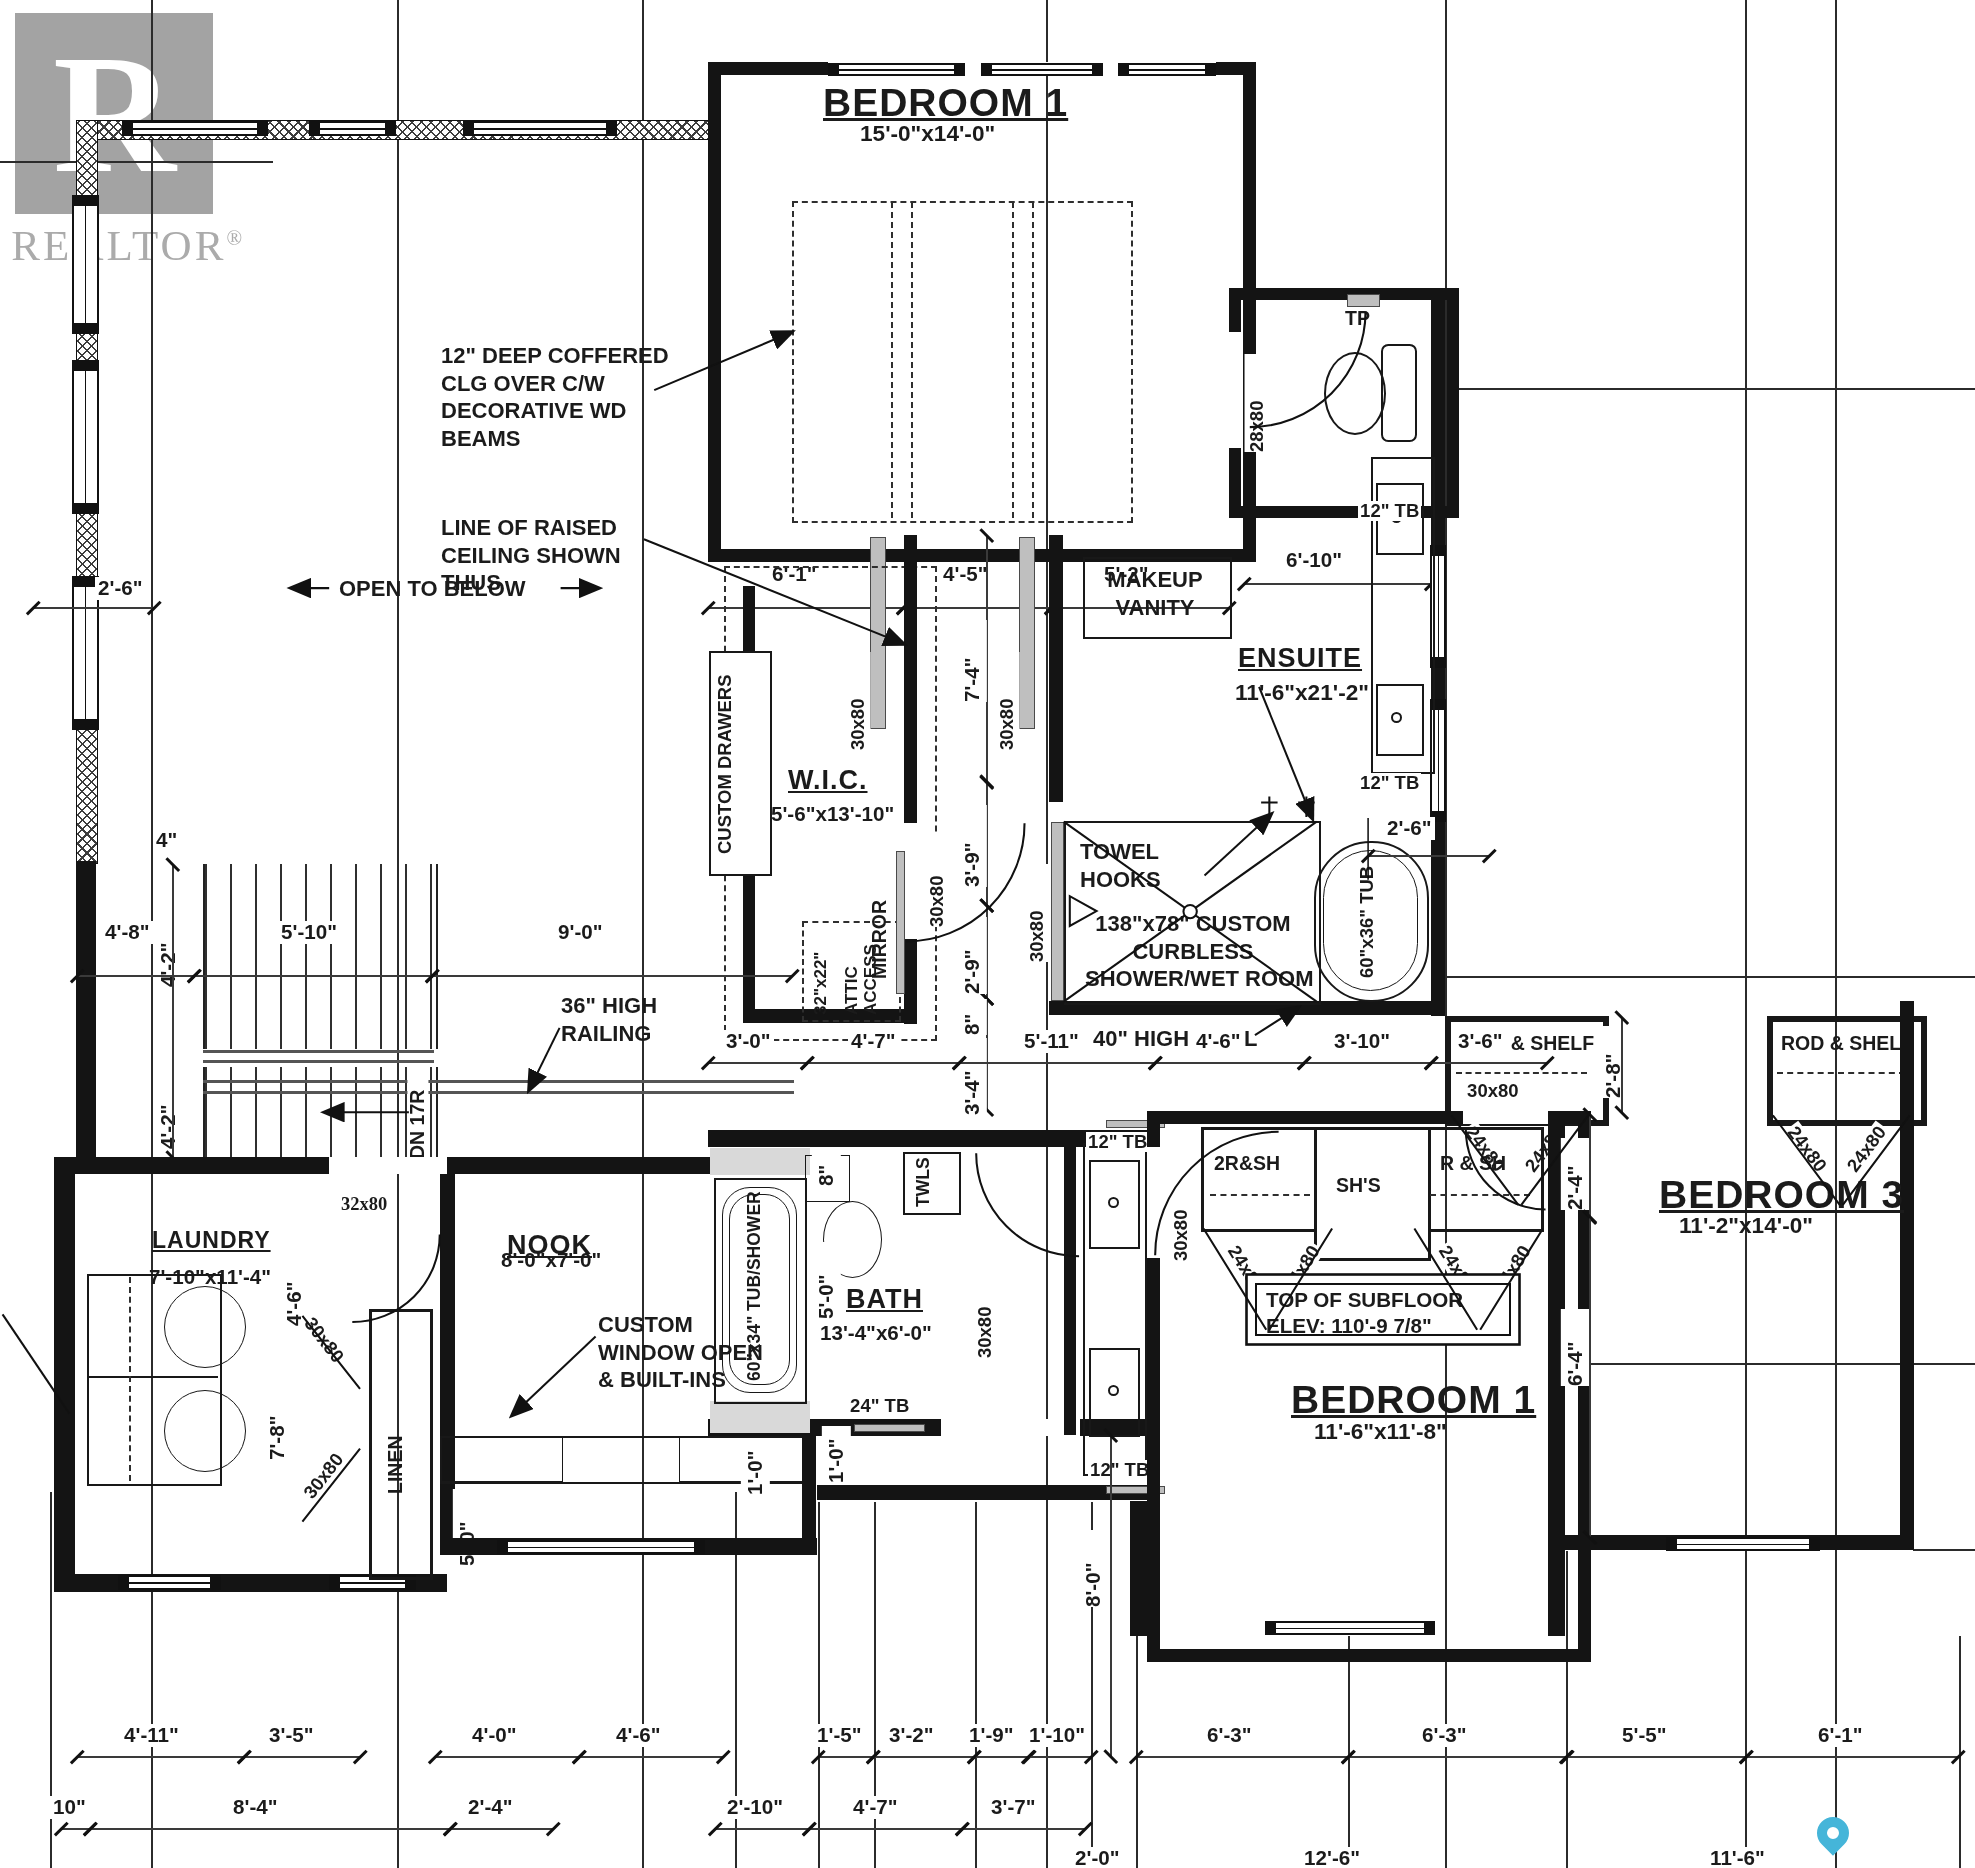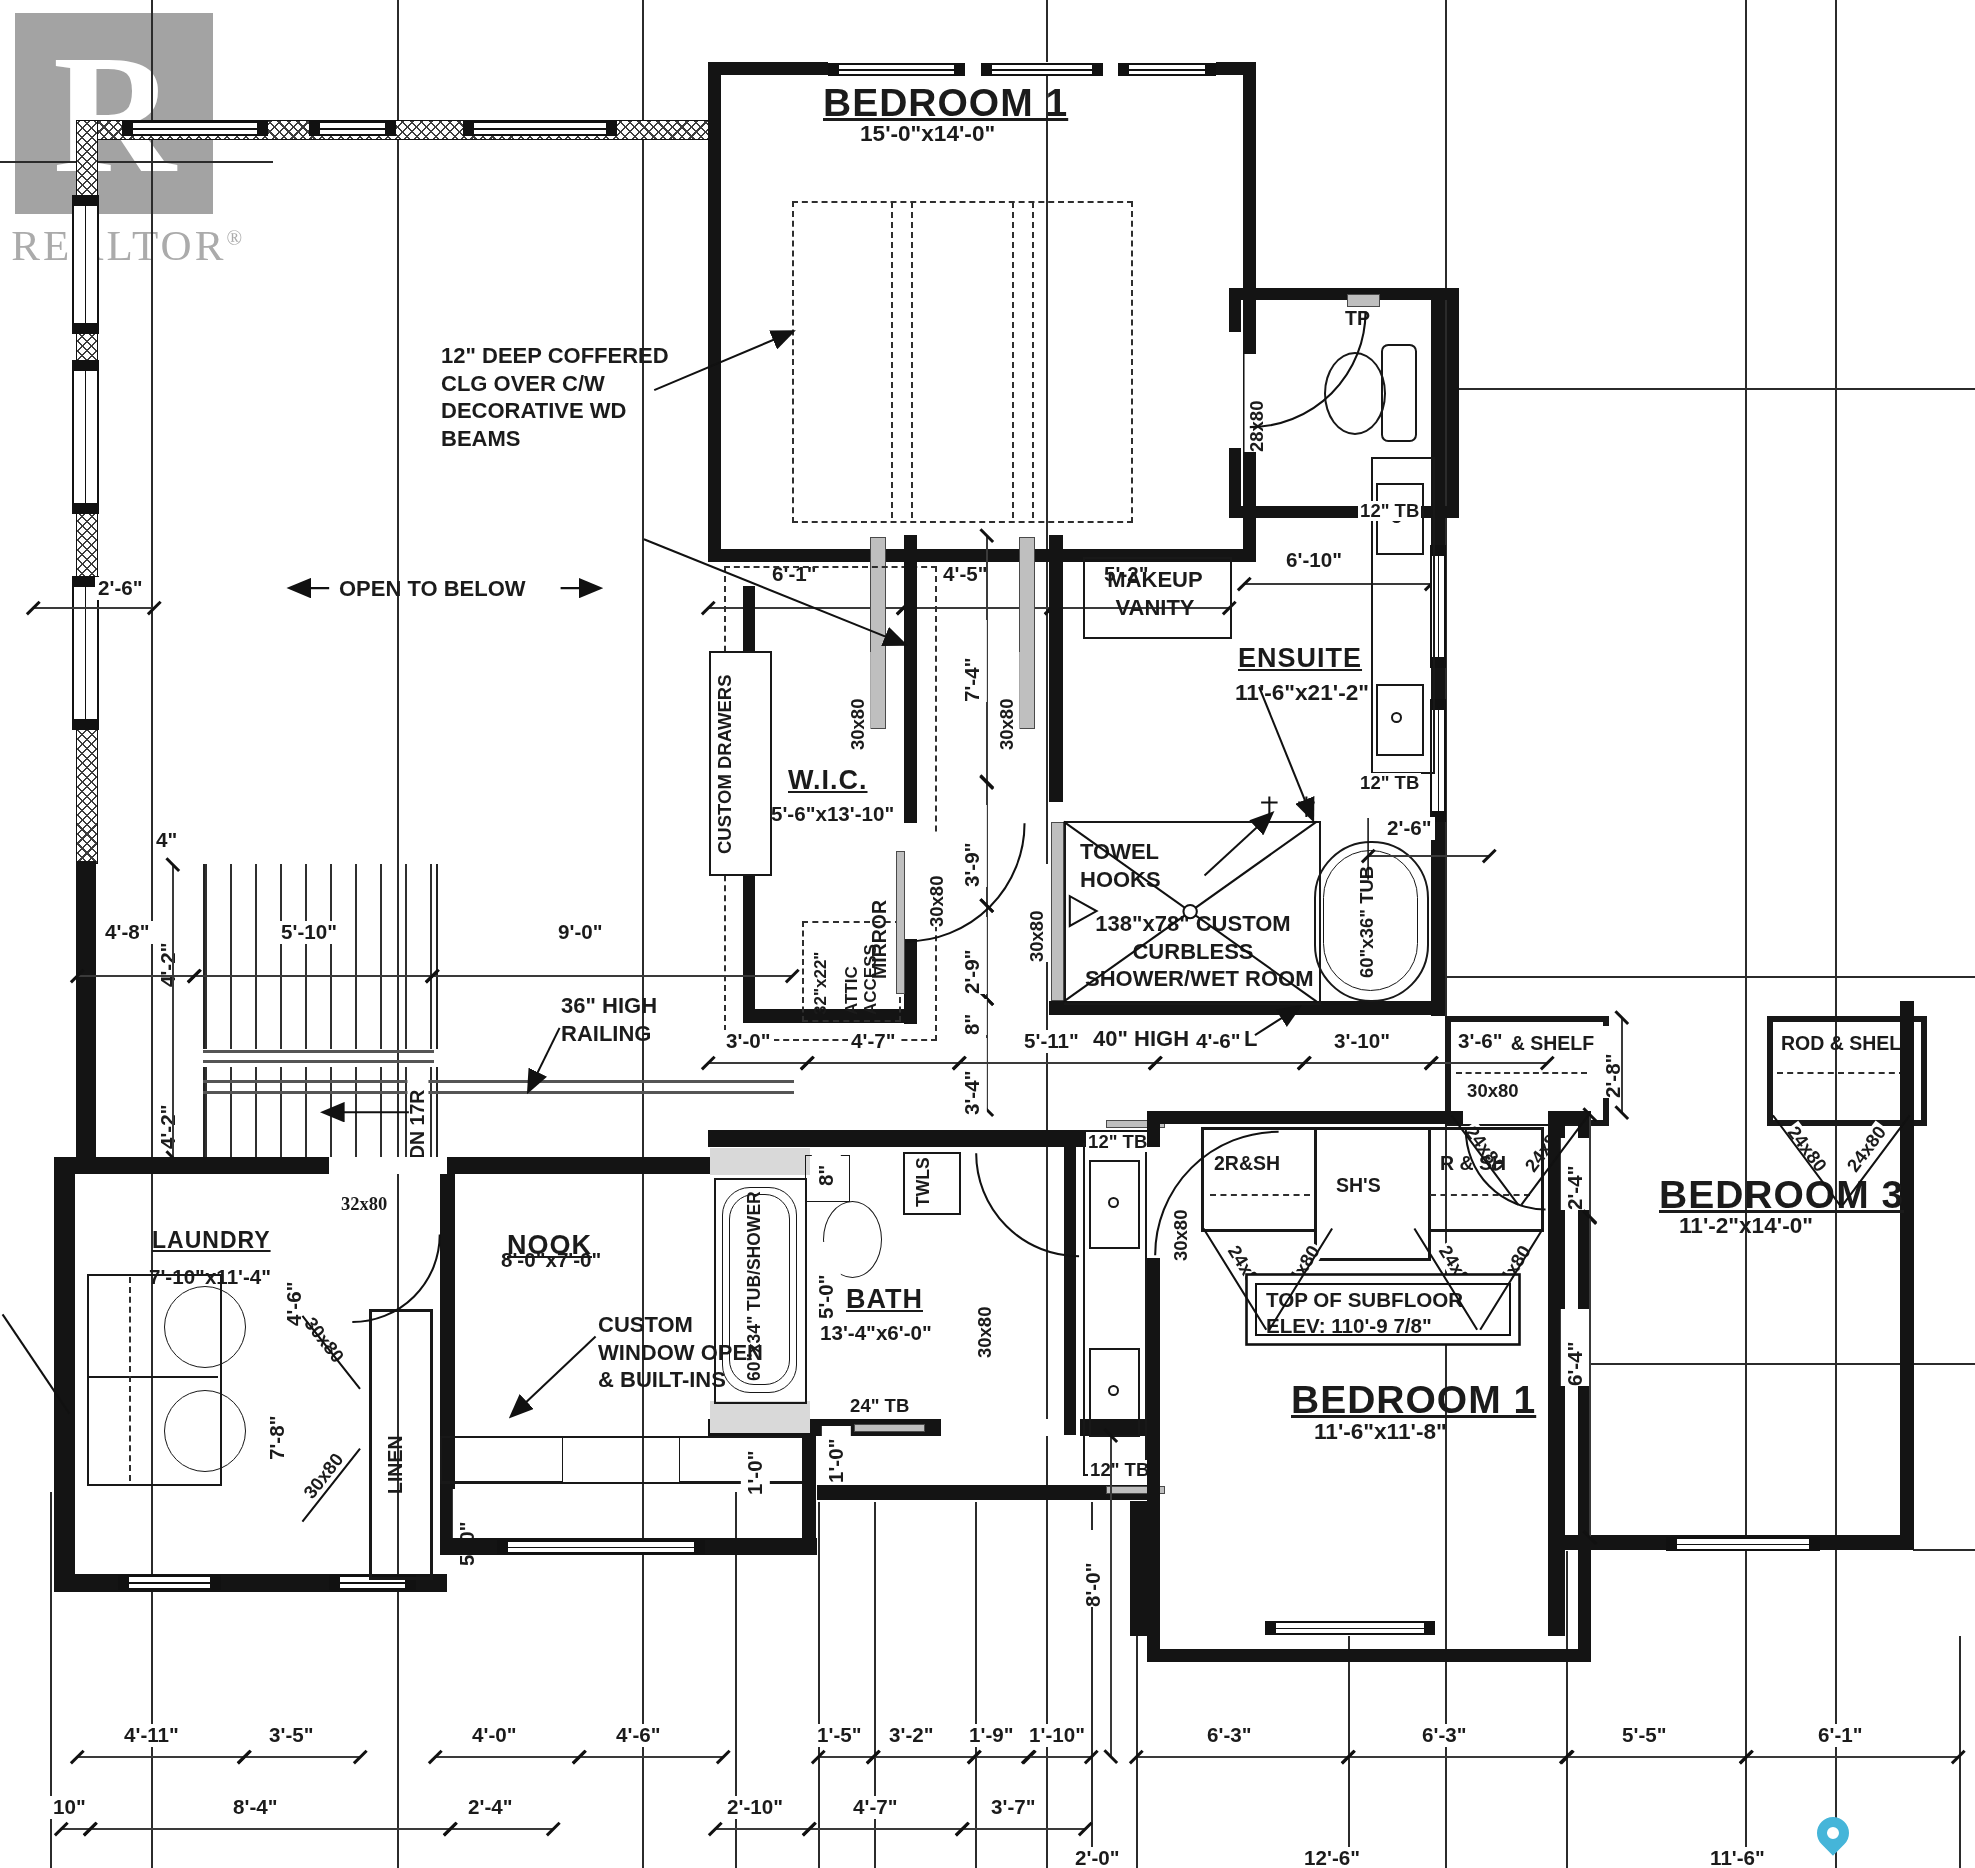--- a/index.html
+++ b/index.html
@@ -143,20 +143,25 @@
   <div class="dashlinev" style="left:891px;top:202px;height:316px;"></div>
   <div class="dashlinev" style="left:911px;top:202px;height:316px;"></div>
   <div class="dashlinev" style="left:1012px;top:202px;height:316px;"></div>
   <div class="dashlinev" style="left:1032px;top:202px;height:316px;"></div>
 
   <div class="t note" style="left:441px;top:342px;width:221px;">
     <span>12" DEEP COFFERED</span>
     <span>CLG OVER C/W</span>
     <span>DECORATIVE WD</span>
     <span>BEAMS</span>
+  </div>
+  <div class="t note" style="left:441px;top:514px;width:221px;">
+    <span>LINE OF RAISED</span>
+    <span>CEILING SHOWN</span>
+    <span>THUS</span>
   </div>
   <div class="t note" style="left:339px;top:575px;">OPEN TO BELOW</div>
 
   <div class="t dimlbl" style="left:769px;top:563px;">6'-1"</div>
   <div class="t dimlbl" style="left:940px;top:563px;">4'-5"</div>
   <div class="t dimlbl" style="left:1101px;top:563px;">5'-2"</div>
   <div class="dim" style="left:708px;top:607px;width:195px;"></div>
   <div class="dim" style="left:903px;top:607px;width:148px;"></div>
   <div class="dim" style="left:1051px;top:607px;width:178px;"></div>
   <div class="t dimlbl" style="left:1283px;top:549px;">6'-10"</div>

